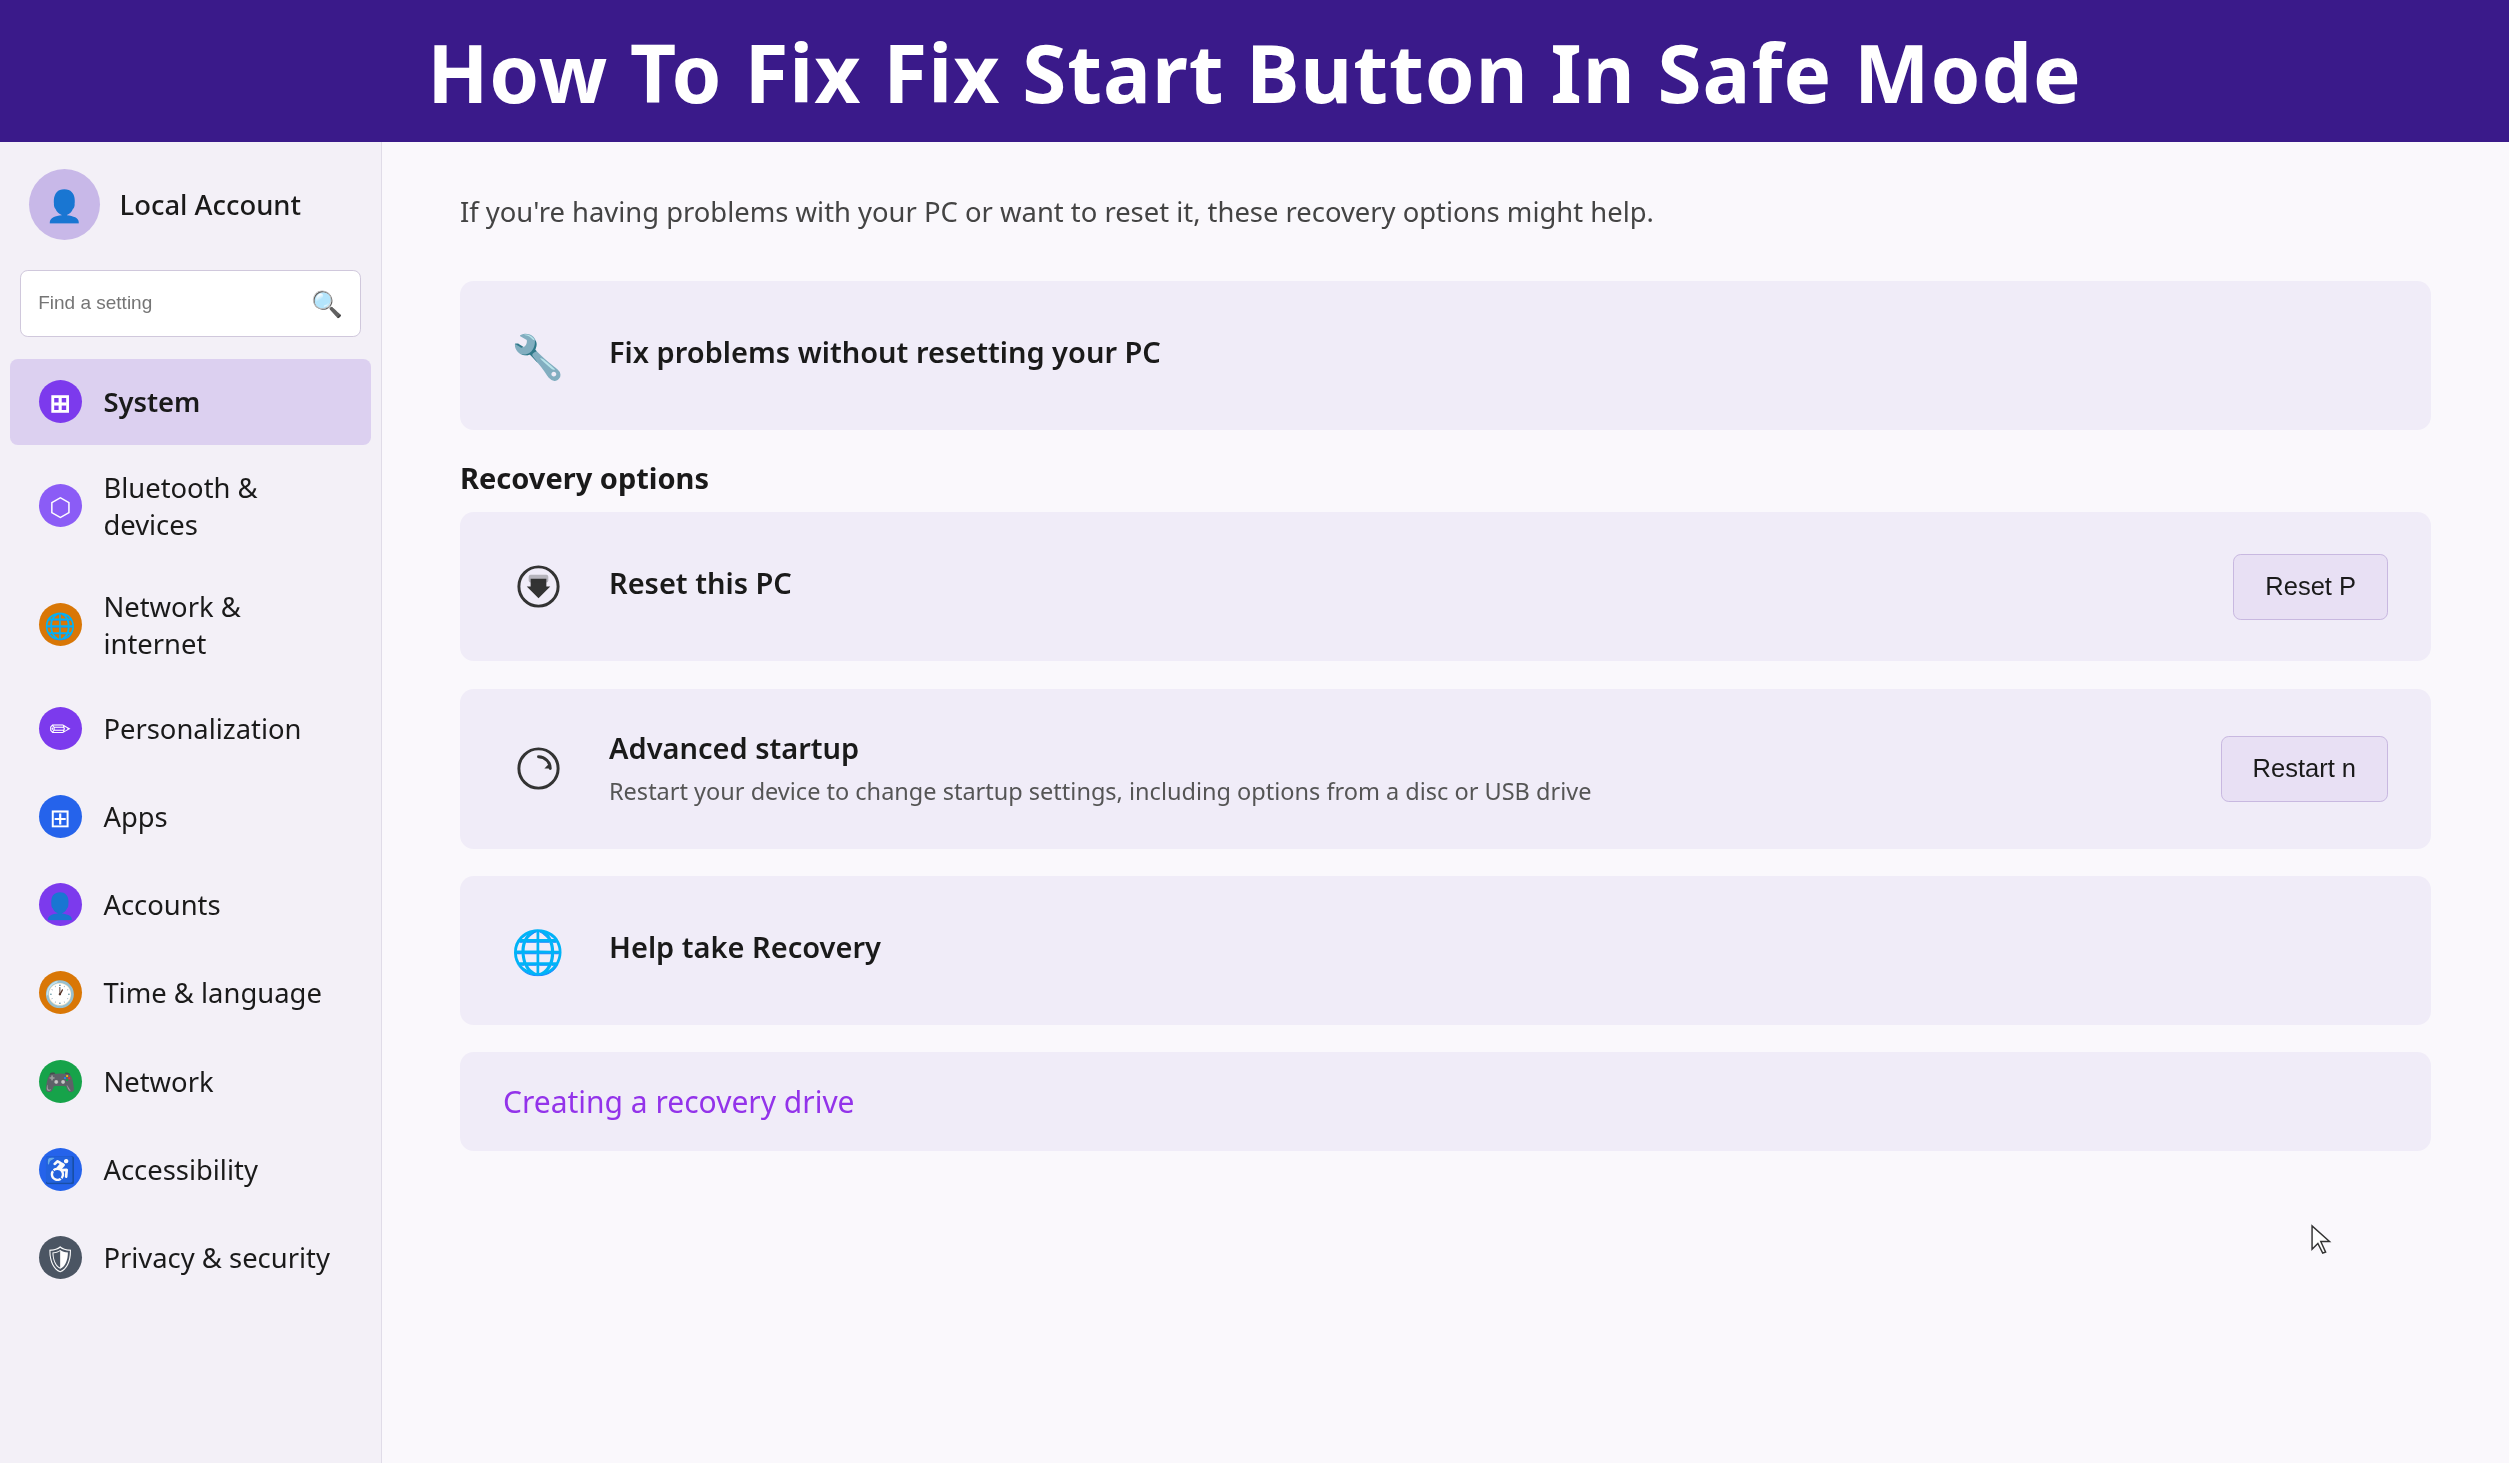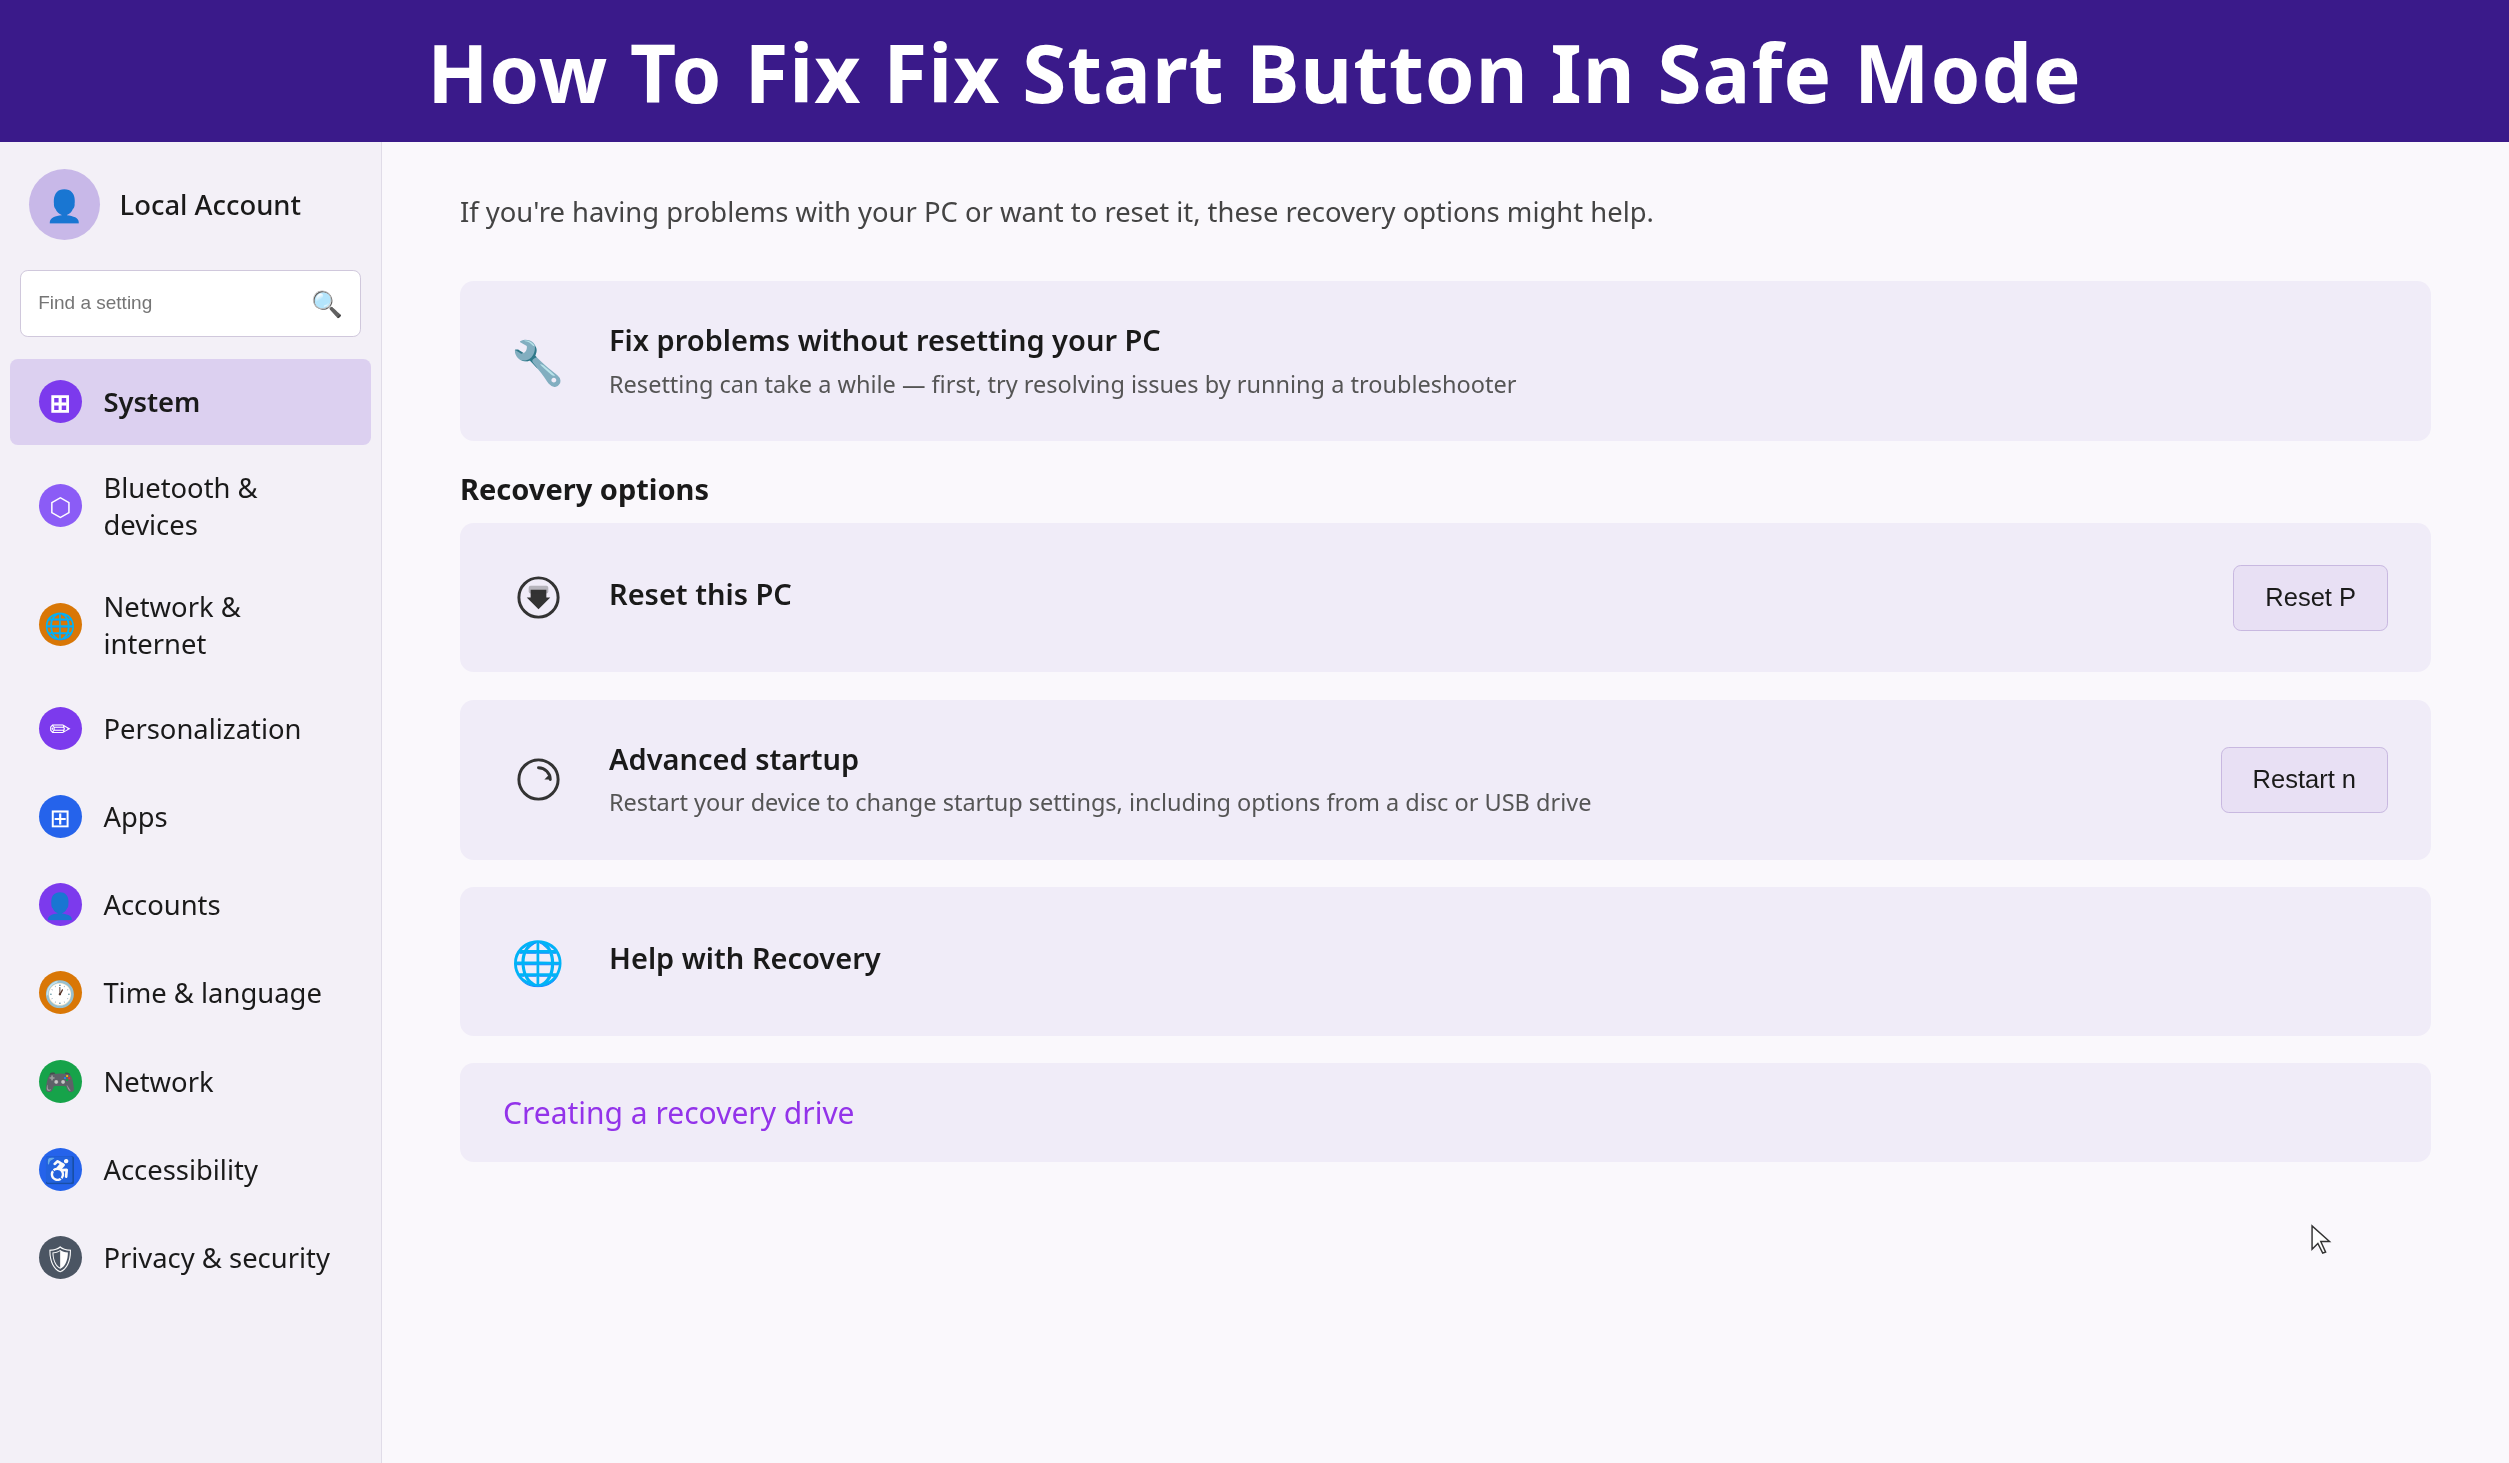--- a/index.html
+++ b/index.html
@@ -277,21 +277,20 @@
   </div>
 
   <div class="content">
 
     <p class="intro-text">If you're having problems with your PC or want to reset it, these recovery options might help.</p>
 
     <div class="settings-card">
       <div class="card-icon">🔧</div>
       <div class="card-text">
         <h3>Fix problems without resetting your PC</h3>
-        <p>Resetting can take a while — first, try resolving issues by running a troubleshooter</p>
       </div>
     </div>
 
     <div class="section-label">Recovery options</div>
 
     <div class="settings-card">
       <div class="card-icon">
         <svg width="51" height="51" viewBox="0 0 52 52" fill="none">
           <circle cx="26" cy="26" r="20" stroke="#333" stroke-width="3" fill="none"></circle>
           <path d="M18 18 L34 18 L34 26 L38 26 L26 38 L14 26 L18 26 Z" fill="#333"></path>
@@ -319,21 +318,21 @@
         <p>Restart your device to change startup settings, including options from a disc or USB drive</p>
       </div>
       <div class="card-action">
         <button class="action-btn">Restart n</button>
       </div>
     </div>
 
     <div class="settings-card">
       <div class="card-icon">🌐</div>
       <div class="card-text">
-        <h3>Help with Recovery</h3>
+        <h3>Help take Recovery</h3>
       </div>
     </div>
 
     <div class="settings-card" style="padding: 0; background: #f0ecf8;">
       <a class="link-text">Creating a recovery drive</a>
     </div>
 
   </div>
 </div>
 

